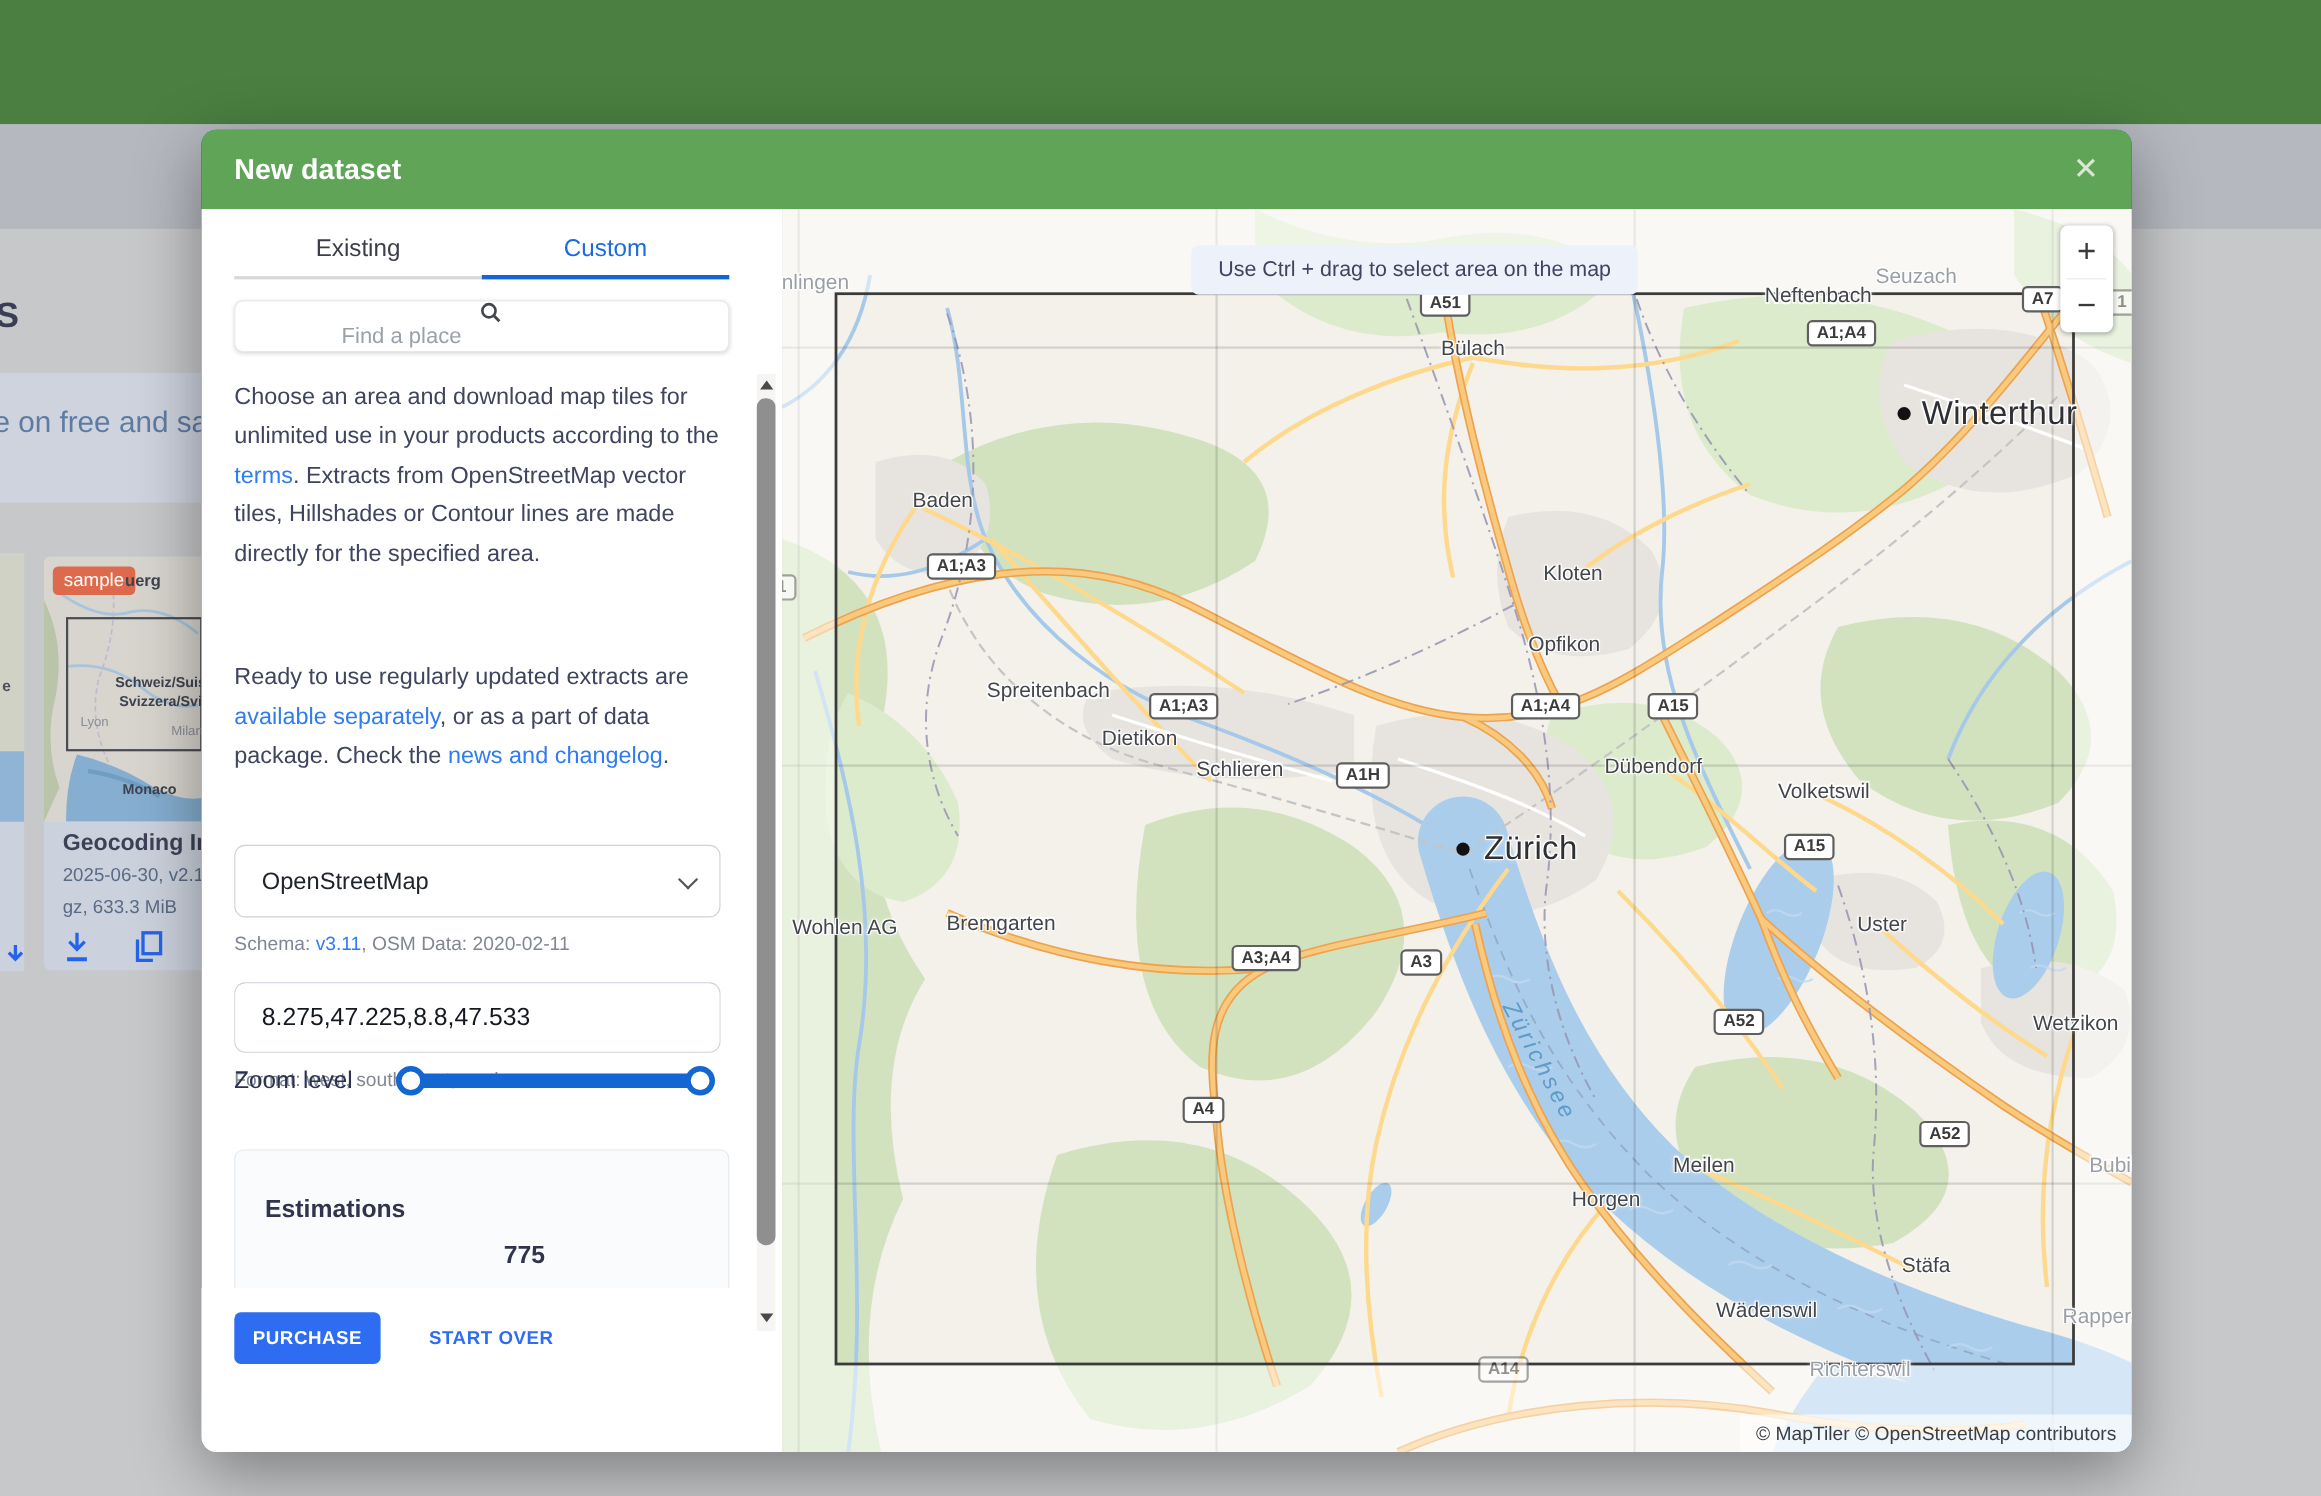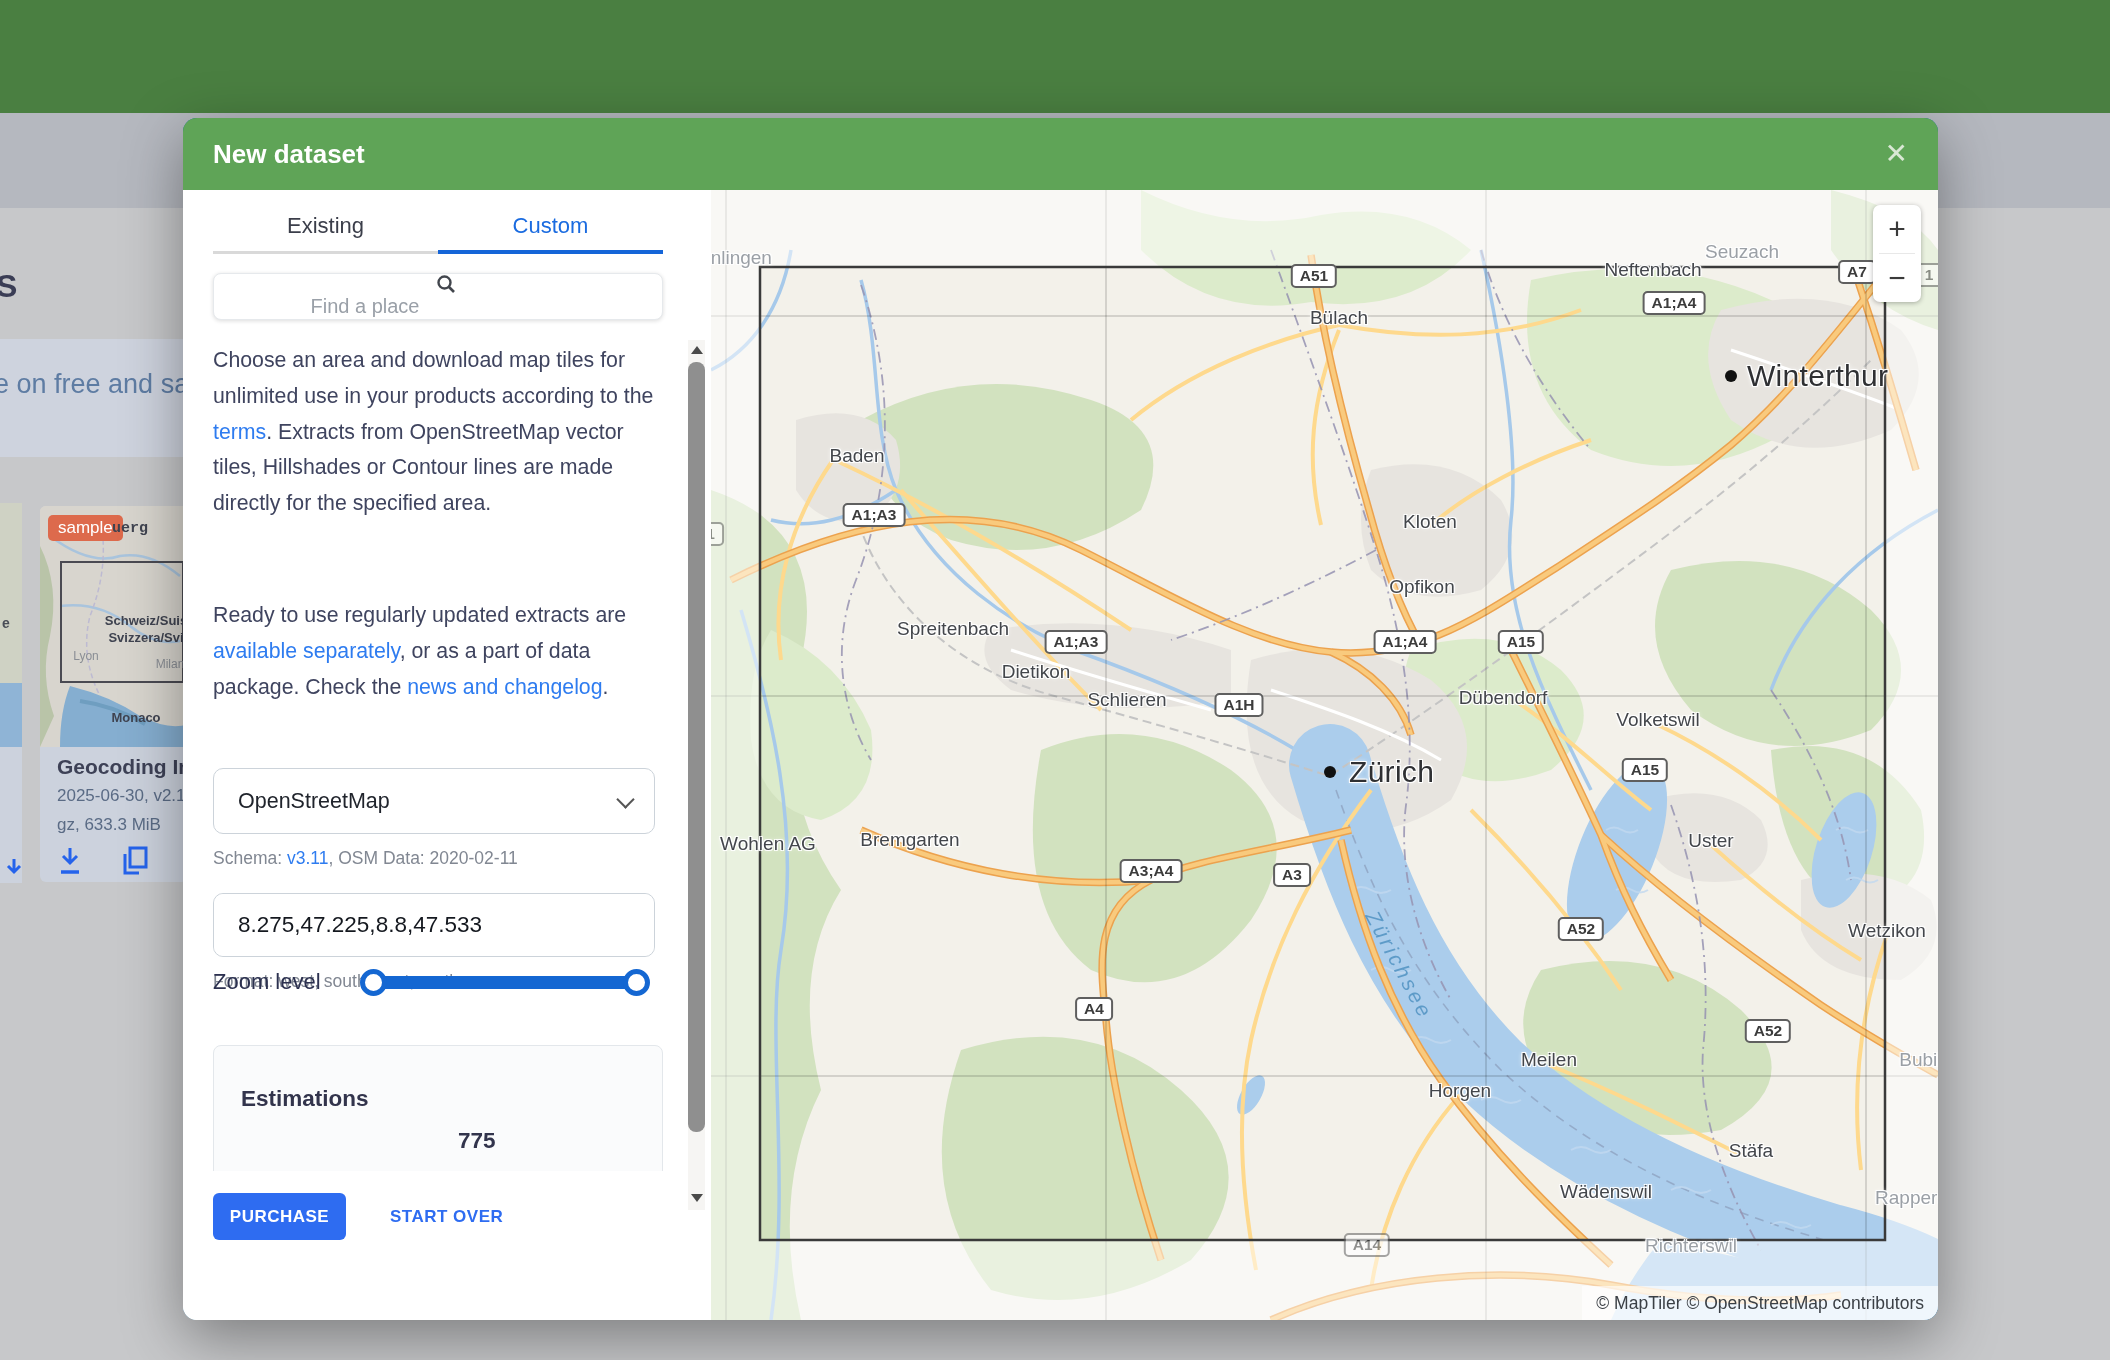--- a/index.html
+++ b/index.html
@@ -137,21 +137,21 @@
       <path d="M0,40 Q20,80 10,130 Q0,170 14,210 L0,241 Z" fill="#b9c4a8"></path>
       <path d="M30,180 Q70,190 100,210 Q130,225 148,218 L148,241 L20,241 Q20,205 30,180 Z" fill="#85aed0"></path>
       <path d="M40,195 Q75,200 105,218" stroke="#6f9ec0" stroke-width="4" fill="none"></path>
       <path d="M10,30 Q50,60 80,50 Q110,45 140,70" stroke="#a9c4dd" stroke-width="2.5" fill="none"></path>
       <path d="M20,100 Q60,95 90,120 Q115,140 140,135" stroke="#a9c4dd" stroke-width="2.5" fill="none"></path>
       <path d="M60,10 Q70,60 50,110 Q40,150 60,190" stroke="#bdbad2" stroke-width="1.5" stroke-dasharray="5 3" fill="none"></path>
       <rect x="21" y="56" width="122" height="120" fill="none" stroke="#4a4a52" stroke-width="2"></rect>
     </svg>
     <div>
         <div class="thumb-label thumb-label--tag" style="left: 8px; top: 22px;">sample</div>
-        <div class="thumb-label thumb-label--bold" style="left: 90px; top: 22px; font-family: Liberation Mono, monospace;">uerg</div>
+        <div class="thumb-label thumb-label--bold" style="left: 90px; top: 22px;">uerg</div>
         <div class="thumb-label thumb-label--boldsm" style="left: 106px; top: 114px;">Schweiz/Suis</div>
         <div class="thumb-label thumb-label--boldsm" style="left: 106px; top: 131px;">Svizzera/Svi</div>
         <div class="thumb-label thumb-label--small" style="left: 46px; top: 150px;">Lyon</div>
         <div class="thumb-label thumb-label--small" style="left: 130px; top: 158px;">Milan</div>
         <div class="thumb-label thumb-label--boldsm" style="left: 96px; top: 211px; text-align: center;">Monaco</div>
       </div>
   </div>
   <div class="bg-card-title">Geocoding In</div>
   <div class="bg-card-meta1">2025-06-30, v2.1</div>
   <div class="bg-card-meta2">gz, 633.3 MiB</div>
@@ -411,20 +411,21 @@
         <div class="road-shield" style="left: 528px; top: 515px;">A1H</div>
         <div class="road-shield" style="left: 440px; top: 681px;">A3;A4</div>
         <div class="road-shield" style="left: 581px; top: 685px;">A3</div>
         <div class="road-shield" style="left: 934px; top: 580px;">A15</div>
         <div class="road-shield" style="left: 870px; top: 739px;">A52</div>
         <div class="road-shield" style="left: 1057px; top: 841px;">A52</div>
         <div class="road-shield" style="left: 383px; top: 819px;">A4</div>
         <div class="road-shield road-shield--muted" style="left: 656px; top: 1055px;">A14</div>
       </div>
 
+    <div class="map-hint">Use Ctrl + drag to select area on the map</div>
 
     <div class="zoomctl">
       <div class="zoomctl-btn">+</div>
       <div class="zoomctl-div"></div>
       <div class="zoomctl-btn">−</div>
     </div>
 
 
     <div class="attribution">© MapTiler © OpenStreetMap contributors</div>
   </div>

